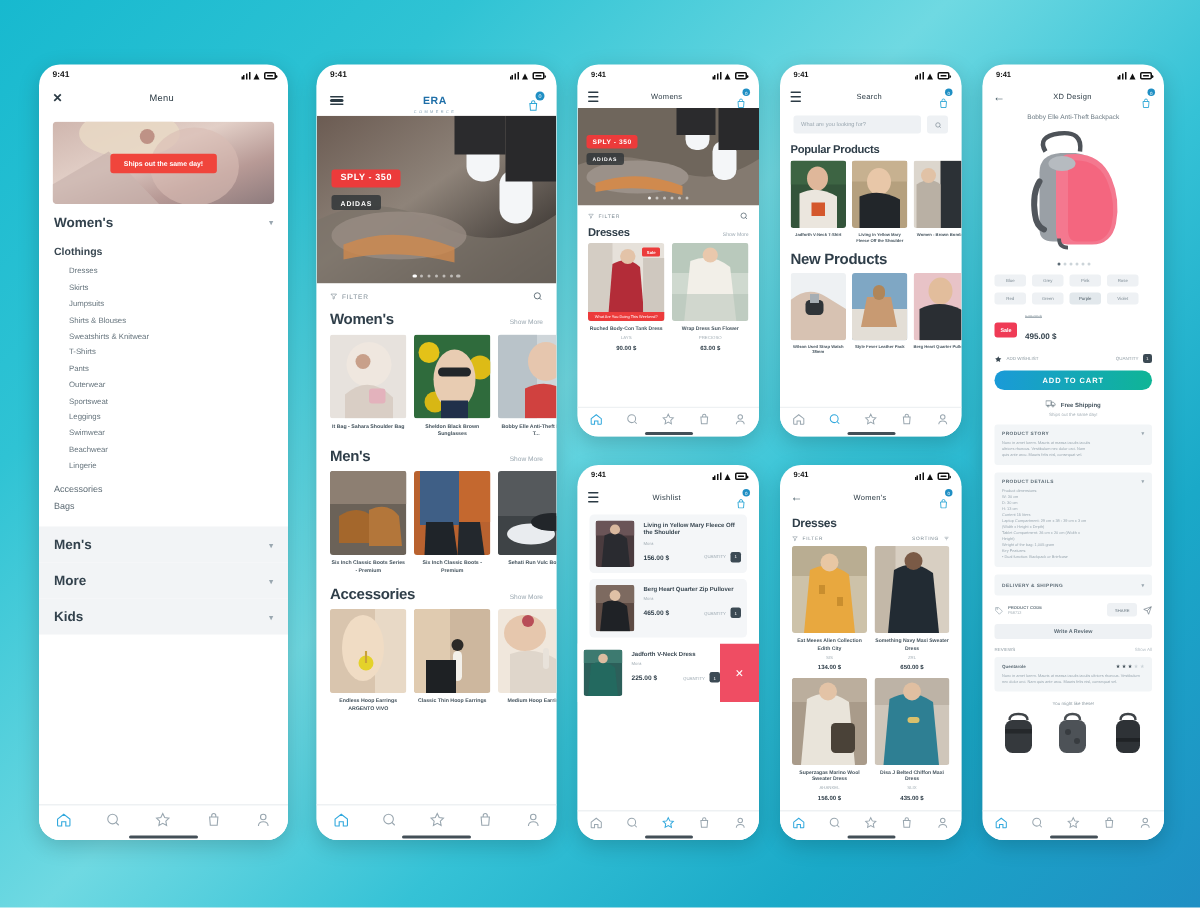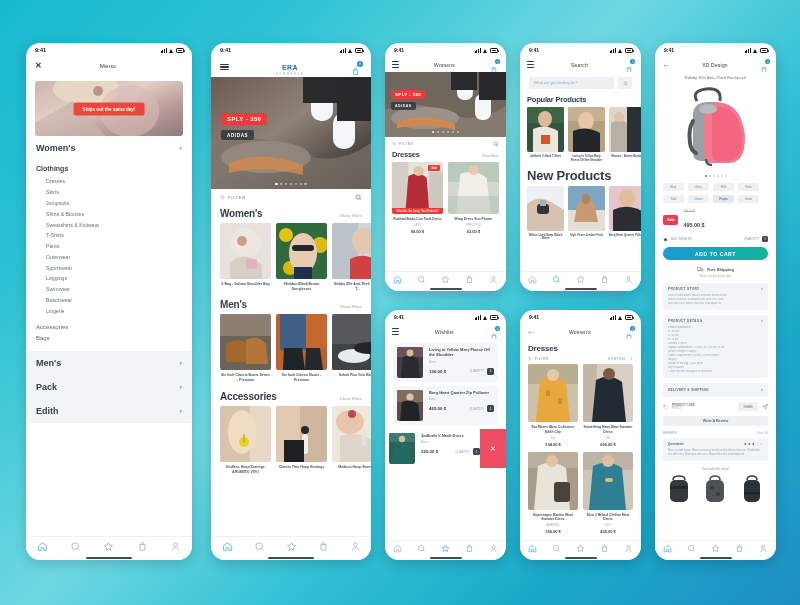--- a/index.html
+++ b/index.html
@@ -247,25 +247,25 @@
         <div class="menu-link">Lingerie</div>
         <div class="menu-grp" style="margin-top:8px;font-size:6px;font-weight:normal;color:#5c6a73">Accessories</div>
         <div class="menu-grp" style="margin-top:5px;font-size:6px;font-weight:normal;color:#5c6a73">Bags</div>
       </div>
 
       <div class="menu-acc shaded">
         <span>Men's</span>
         <span class="chev">▾</span>
       </div>
       <div class="menu-acc shaded">
-        <span>Pack</span>
+        <span>More</span>
         <span class="chev">▾</span>
       </div>
       <div class="menu-acc shaded">
-        <span>Edith</span>
+        <span>Kids</span>
         <span class="chev">▾</span>
       </div>
     </div>
 
     <div class="tabbar">
       <span class="t active">
           <svg viewBox="0 0 24 24" fill="none" stroke="currentColor" stroke-width="1.6">
             <path d="M3 11l9-7 9 7v9a1 1 0 0 1-1 1h-5v-6H9v6H4a1 1 0 0 1-1-1z"></path>
           </svg>
         </span>
@@ -750,21 +750,21 @@
                 <rect x="18" y="0" width="19" height="45" fill="#2c3136"></rect>
                 <path d="M2 16 q9 -6 16 0 v29 h-16z" fill="#b9b0a4"></path>
                 <circle cx="10" cy="10" r="5" fill="#e1c2a6"></circle>
               </svg>
           </div>
           <div class="pname" style="font-size:2.8px">Women - Brown Bomber</div>
         </div>
       </div>
 
       <div class="secthead" style="padding:5px 7px 3px">
-        <span class="secttitle" style="font-size:13px">New Products</span>
+        <span class="secttitle" style="font-size:10px">New Products</span>
       </div>
       <div class="hrow" style="padding-left:7px;gap:4px">
         <div class="pcard" style="flex:0 0 37px">
           <div class="pthumb" style="width:37px;height:45px">
             <svg class="ph" viewBox="0 0 37 45" preserveAspectRatio="none">
                 <rect width="37" height="45" fill="#eef1f3"></rect>
                 <path d="M0 18 q12 -10 24 -2 l13 8 v21 h-37z" fill="#d7c2b2"></path>
                 <rect x="10" y="18" width="12" height="10" rx="3" fill="#2f3438"></rect>
                 <rect x="13" y="14" width="6" height="6" fill="#a6aeb4"></rect>
               </svg>

